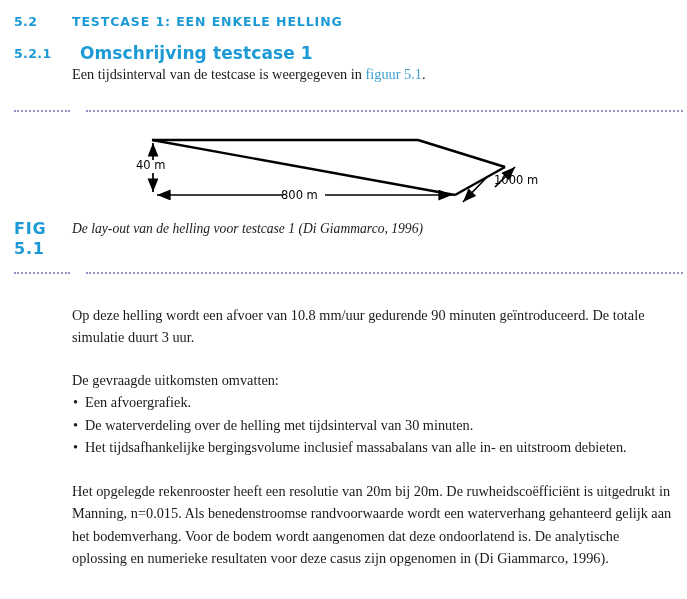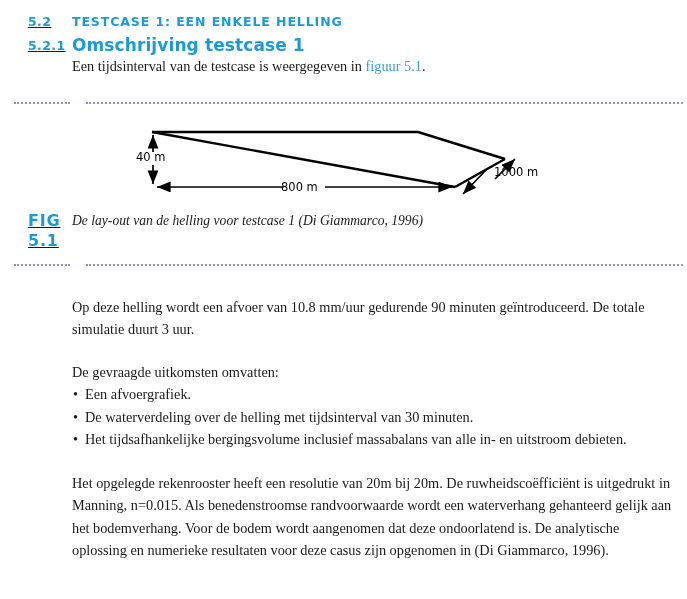--- a/index.html
+++ b/index.html
@@ -23,22 +23,21 @@
     height: 599px;
   }
   .row {
     display: flex;
     align-items: flex-start;
   }
   .margin-col {
     width: 72px;
     flex: 0 0 72px;
     box-sizing: border-box;
-    padding-left: 28px;
-    text-decoration: underline;
+    padding-left: 14px;
   }
   .text-col {
     flex: 1 1 auto;
     padding-right: 10px;
   }
 
   
   .h-section {
     font-family: "DejaVu Sans", sans-serif;
     font-weight: bold;
@@ -57,21 +56,21 @@
   }
   .h-sub {
     font-family: "DejaVu Sans", sans-serif;
     font-weight: bold;
     font-size: 17px;
     color: #1c9ad6;
     letter-spacing: 0.1px;
     line-height: 18px;
   }
   .heading-block-1 { margin-top: 12px; }
-  .heading-block-2 { margin-top: 5px; }
+  .heading-block-2 { margin-top: 13px; gap: 8px; }
 
   
   .body-text {
     font-family: "Liberation Serif", serif;
     font-size: 14.3px;
     line-height: 22.5px;
     color: #1a1a1a;
     text-align: left;
   }
   .intro-line {

